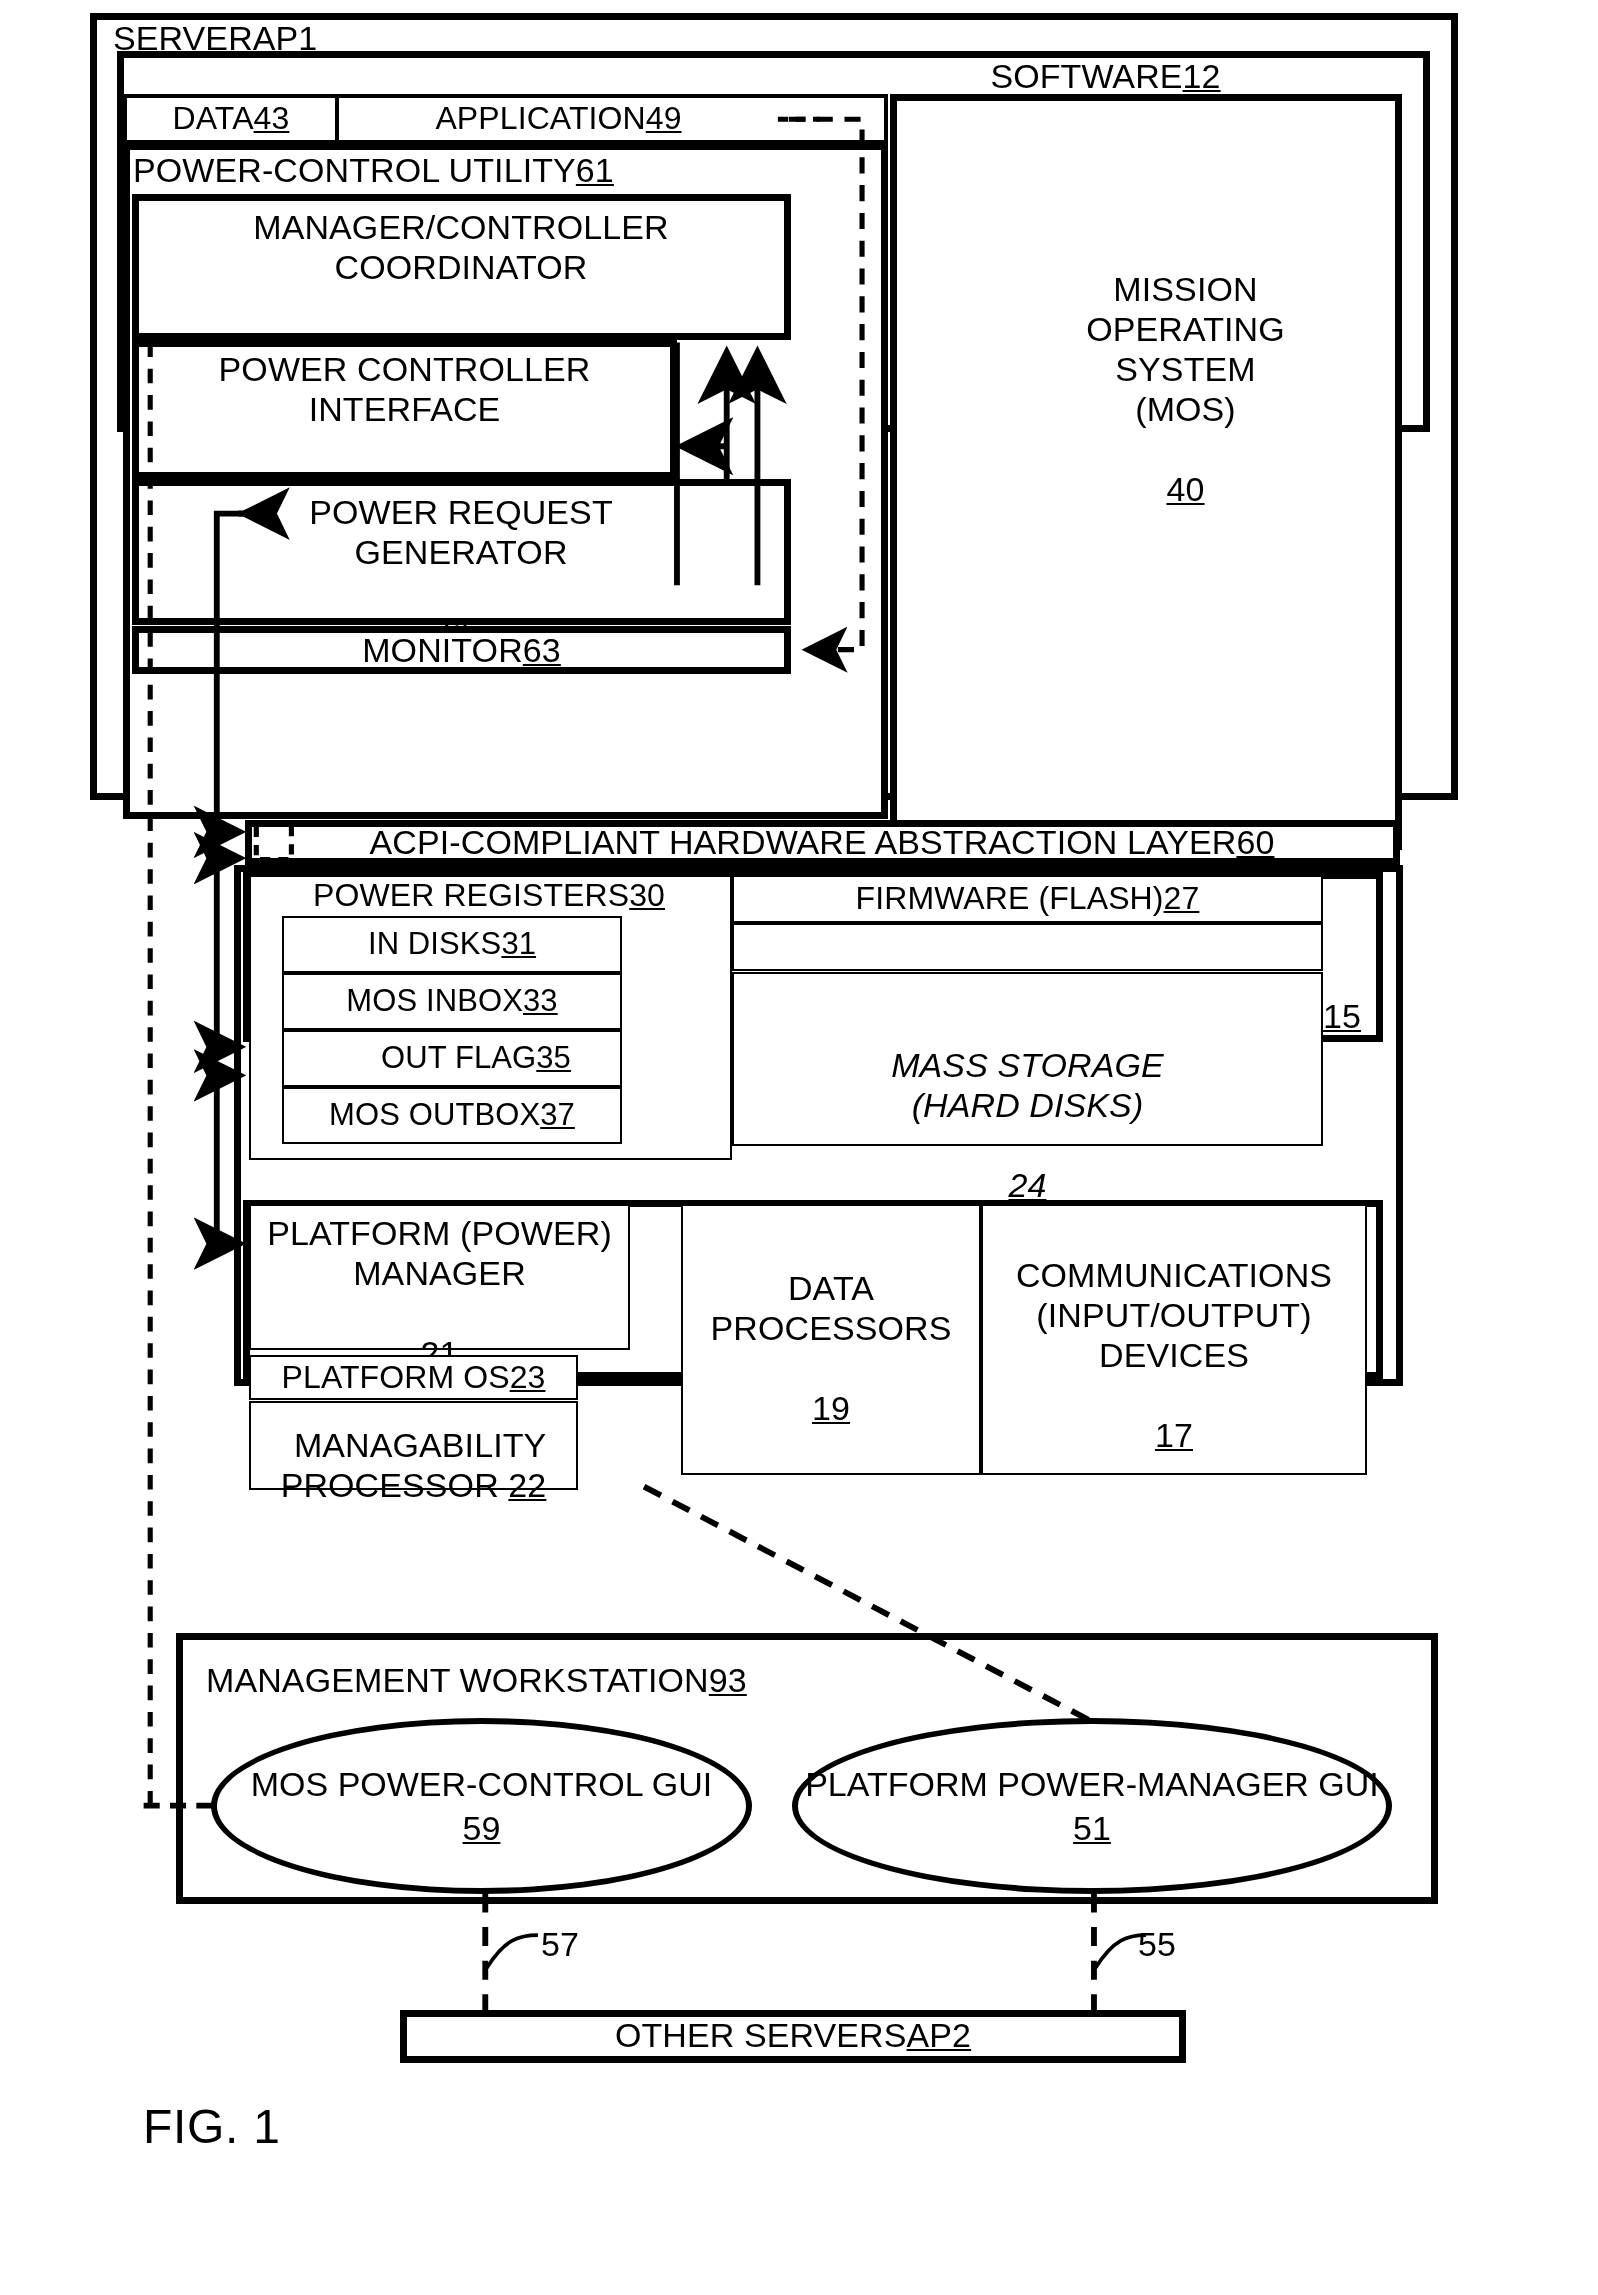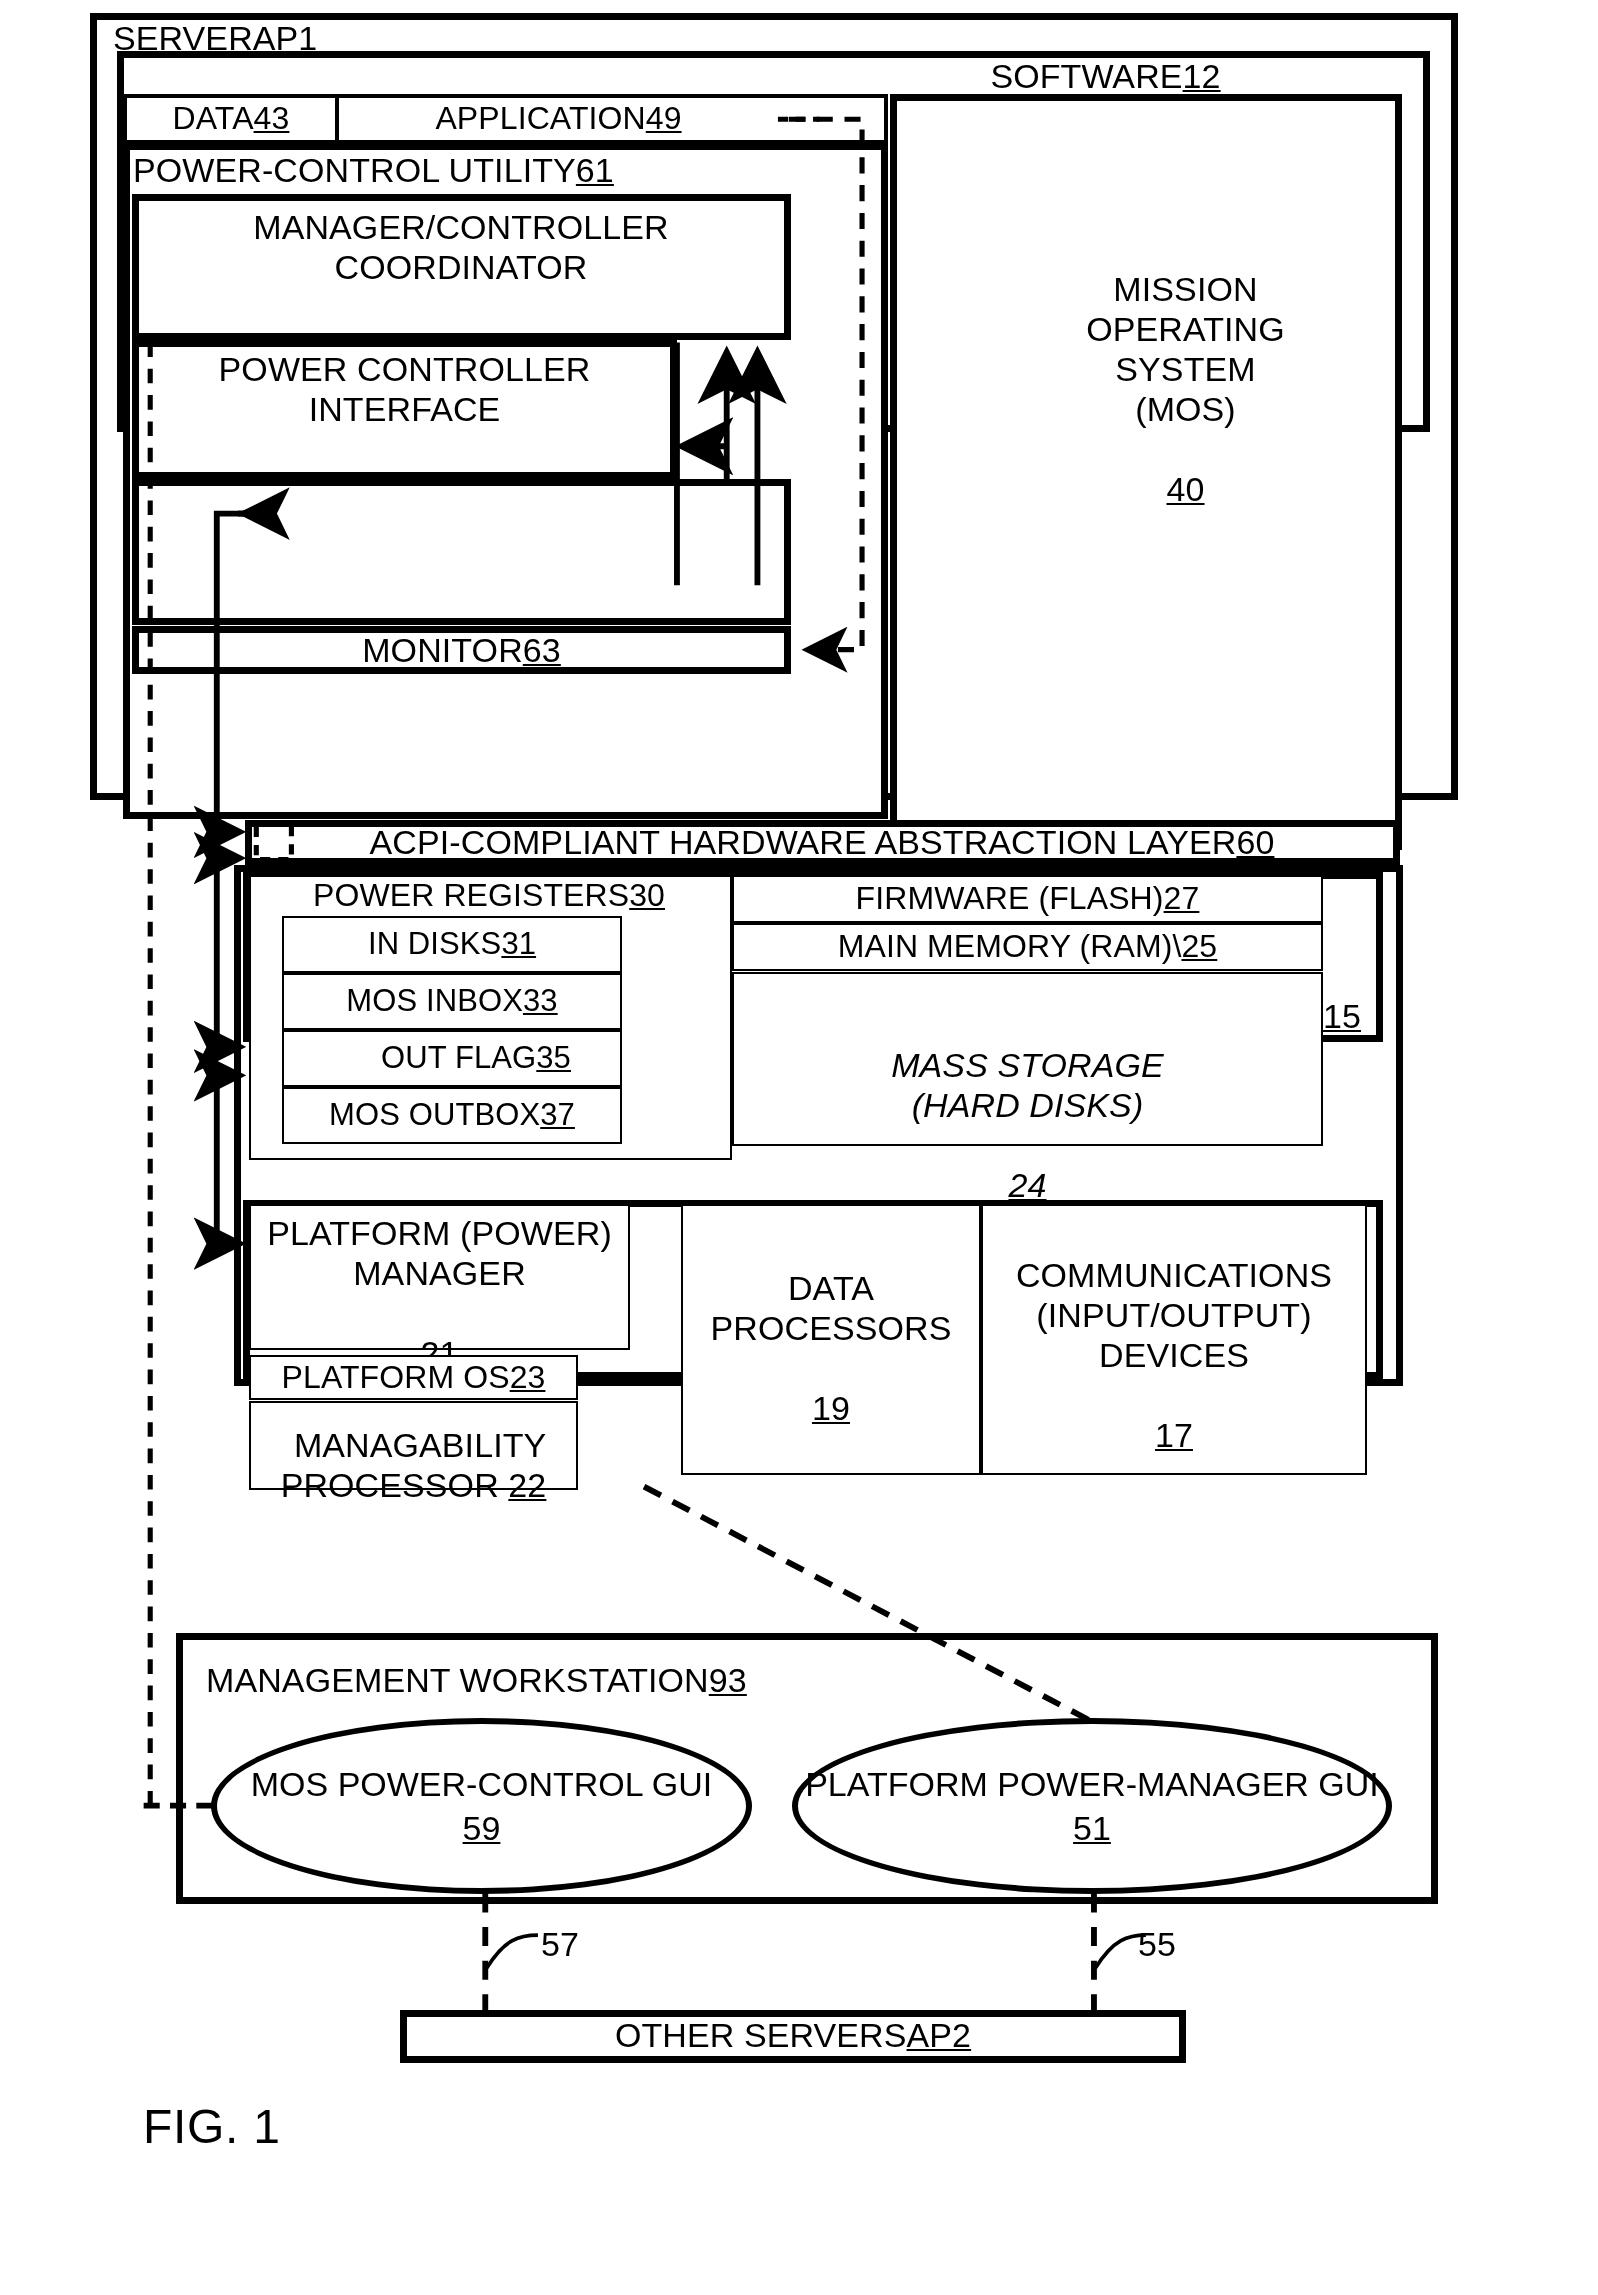--- a/index.html
+++ b/index.html
@@ -79,20 +79,27 @@
   <div class="box thick" style="left:132px;top:340px;width:545px;height:139px;"></div>
   <div class="lbl f46" style="left:139px;top:345px;width:531px;height:129px;">
     <span style="display:block;">
       <span>POWER CONTROLLER
 INTERFACE</span><br>
       <span class="u">67</span>
     </span>
   </div>
 
   <div class="box thick" style="left:132px;top:479px;width:659px;height:146px;"></div>
+  <div class="lbl f46" style="left:139px;top:484px;width:644px;height:136px;">
+    <span style="display:block;">
+      <span>POWER REQUEST
+GENERATOR</span><br>
+      <span class="u">65</span>
+    </span>
+  </div>
 
   <div class="box thick" style="left:132px;top:626px;width:659px;height:48px;"></div>
   <div class="lbl f46" style="left:132px;top:626px;width:659px;height:48px;">
     <span>MONITOR </span><span class="u">63</span>
   </div>
 
   <div class="box thick" style="left:245px;top:820px;width:1155px;height:45px;"></div>
   <div class="lbl f46" style="left:252px;top:820px;width:1140px;height:45px;">
     <span>ACPI-COMPLIANT HARDWARE ABSTRACTION LAYER </span><span class="u">60</span>
   </div>
@@ -131,23 +138,20 @@
   <div class="lbl f42" style="left:282px;top:1087px;width:340px;height:57px;">
     <span>MOS OUTBOX </span><span class="u">37</span>
   </div>
 
   <div class="box thin" style="left:732px;top:875px;width:591px;height:48px;"></div>
   <div class="lbl f44" style="left:732px;top:875px;width:591px;height:48px;">
     <span>FIRMWARE (FLASH) </span><span class="u">27</span>
   </div>
 
   <div class="box thin" style="left:732px;top:923px;width:591px;height:48px;"></div>
-  <div class="lbl f44" style="left:732px;top:923px;width:591px;height:48px;">
-    <span>MAIN MEMORY (RAM)\ </span><span class="u">25</span>
-  </div>
 
   <div class="box thin" style="left:732px;top:972px;width:591px;height:174px;"></div>
   <div class="lbl f46" style="left:732px;top:1023px;width:591px;height:164px;font-style:italic;">
     <span style="display:block;">
       <span>MASS STORAGE
 (HARD DISKS)</span><br>
       <span class="u">24</span>
     </span>
   </div>
 

